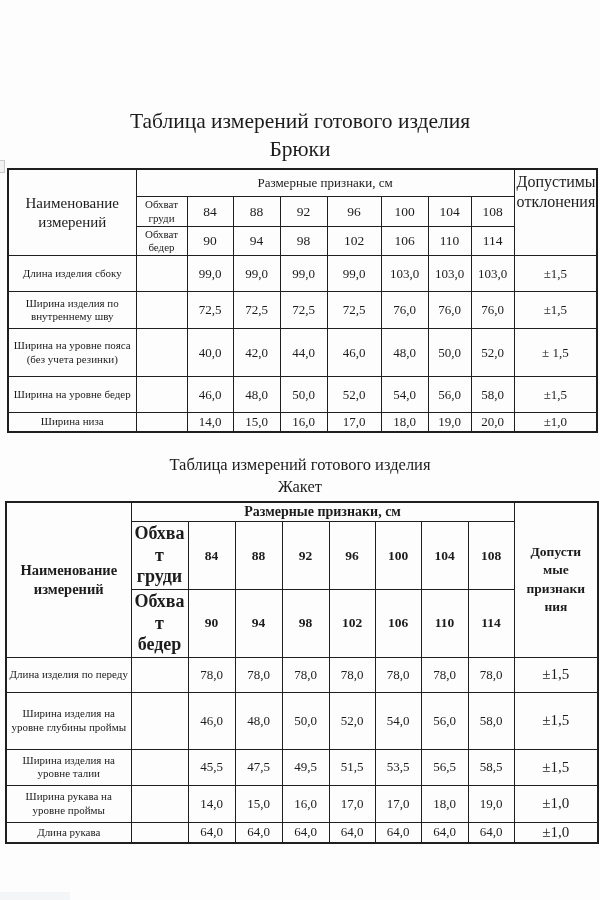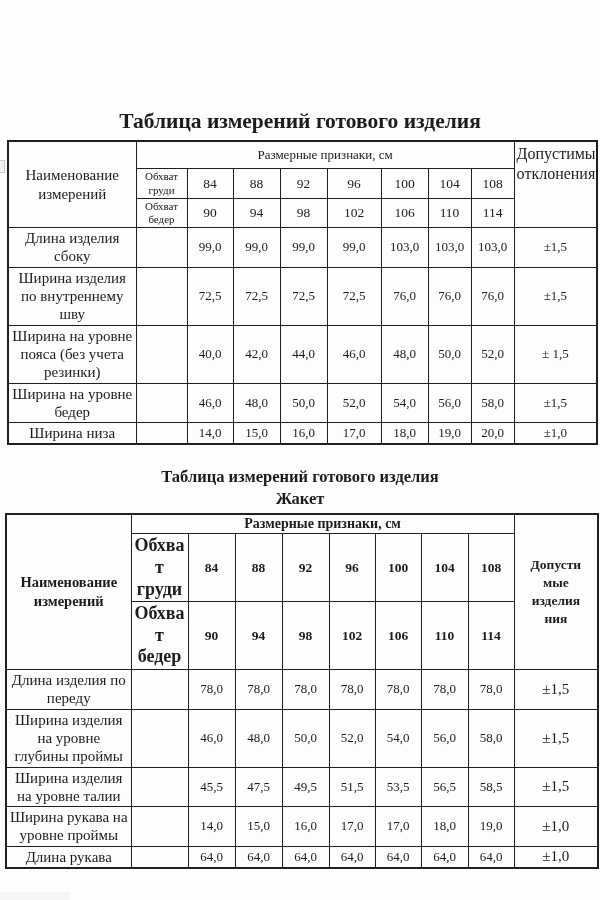--- a/index.html
+++ b/index.html
@@ -5,21 +5,21 @@
   html,body{margin:0;padding:0;background:#ffffff;}
   .page{
     position:relative;
     width:600px;height:900px;
     background:#fdfdfe;
     overflow:hidden;
     font-family:"Liberation Serif","DejaVu Serif",serif;
     color:#1c1c1c;
   }
   
-  .title-block{ text-align:center; font-weight:bold; }
+  .title-block{ text-align:center; font-weight:normal; }
   .title-1{ padding-top:108px; font-size:21.5px; line-height:1.3; }
   .title-2{ margin-top:21px; font-size:16.5px; line-height:1.32; }
   .title-line{ white-space:nowrap; }
 
   
   table.mtable{
     border-collapse:collapse;
     table-layout:fixed;
     border:2px solid #1f1f1f;
   }
@@ -60,21 +60,21 @@
   .t2 tr.h2{ height:47px; }
   .t2 tr.h3{ height:33px; }
   .t2 tbody tr:nth-child(1){ height:35px; }
   .t2 tbody tr:nth-child(2){ height:57px; }
   .t2 tbody tr:nth-child(3){ height:36px;padding-left:12px; }
   .t2 tbody tr:nth-child(4){ height:37px; }
   .t2 tbody tr:nth-child(5){ height:18px; }
   .t2 td.dev{ font-size:15px; }
 
   
-  .mtable td.row-name{ font-size:15px; line-height:1.22; }
+  .mtable td.row-name{ font-size:11px; line-height:1.22; }
   .mtable td.val{ font-size:13px; }
 
   
   .artifact-cursor{
     position:absolute; left:0; top:160px; width:4px; height:11px;
     border:1px solid #c9c9c9; border-left:none; background:#f2f2f2;
   }
   .artifact-strip{
     position:absolute; left:0; top:892px; width:70px; height:8px;
     background:#f4f5f6;
@@ -82,20 +82,21 @@
 </style>
 </head>
 <body>
 
 <div class="page">
 
   <div class="artifact-cursor"></div>
 
   <div class="title-block title-1">
     <div class="title-line">Таблица измерений готового изделия</div>
+    <div class="title-line">Брюки</div>
   </div>
 
   <table class="mtable t1">
     <colgroup>
       <col style="width:128px">
         <col style="width:51px">
       <col style="width:46px">
         <col style="width:47px">
         <col style="width:47px">
       <col style="width:54px">
@@ -212,21 +213,21 @@
         <col style="width:47px">
         <col style="width:46px">
       <col style="width:84px">
     </colgroup>
     <thead>
       <tr class="h1">
         <td rowspan="3" class="name-h">Наименование измерений</td>
         <td colspan="8" class="group-h">Размерные признаки, см</td>
         <td rowspan="3" class="dev-h">Допусти
 мые
-изделия
+признаки
 ния</td>
       </tr>
       <tr class="h2">
         <td class="meas-h">Обхва
 т
 груди</td>
         <td class="size-h">84</td>
         <td class="size-h">88</td>
         <td class="size-h">92</td>
         <td class="size-h">96</td>

